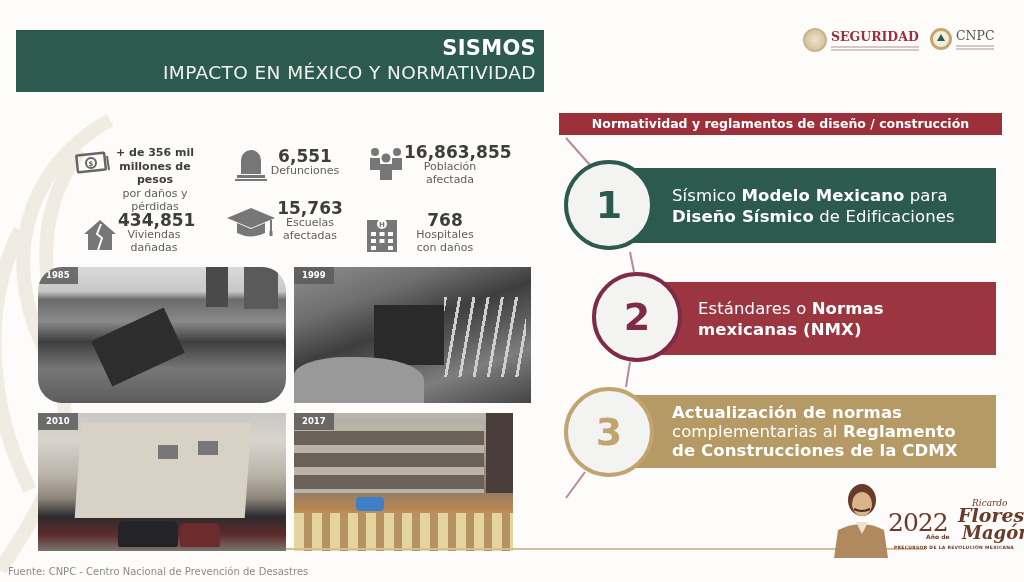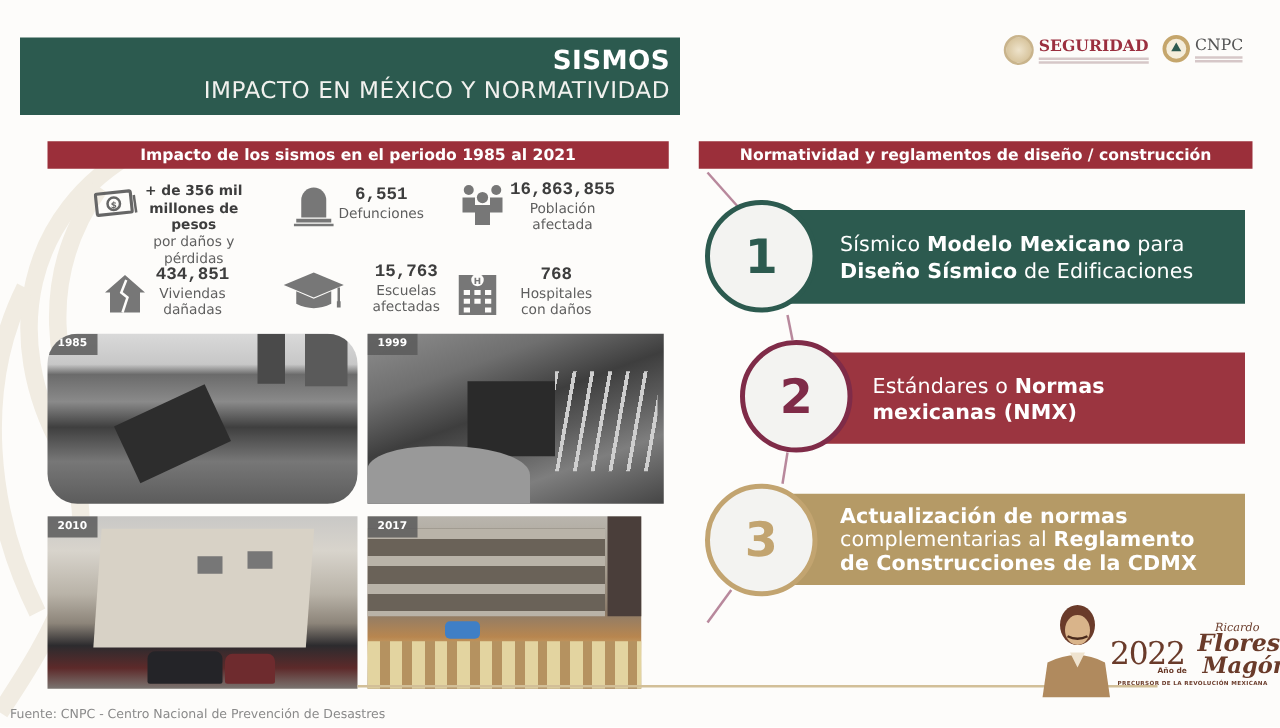--- a/index.html
+++ b/index.html
@@ -29,21 +29,21 @@
 
   
   .section-header { position: absolute; height: 22px; background: #9b2f3a; color: #fff; font-weight: bold; font-size: 12.5px; line-height: 22px; text-align: center; white-space: nowrap; }
   .sh-left { left: 38px; top: 113px; width: 497px; }
   .sh-right { left: 559px; top: 113px; width: 443px; }
 
   
   .stat { position: absolute; display: flex; align-items: flex-start; color: #555; }
   .stat-icon { flex: none; }
   .stat-text { text-align: center; font-size: 11px; line-height: 13.5px; color: #5e5e5e; }
-  .stat-text .num { font-weight: bold; color: #3d3d3d; font-size: 14px; font-family: Liberation Mono, monospace; }
+  .stat-text .num { font-weight: bold; color: #3d3d3d; font-size: 17px; }
   .stat-text .bold { font-weight: bold; color: #3d3d3d; }
 
   
   .photo { position: absolute; overflow: hidden; }
   .photo-label { position: absolute; left: 0; top: 0; height: 17px; padding: 0 8px; background: rgba(90,90,90,0.85); color: #fff; font-size: 8.5px; font-weight: bold; line-height: 17px; }
   .p1985 { left: 38px; top: 267px; width: 248px; height: 136px;
     background:
       linear-gradient(180deg, #d9d9d9 0%, #c7c7c7 18%, #6b6b6b 24%, #8a8a8a 40%, #3f3f3f 55%, #777 75%, #5c5c5c 100%); border-radius: 24px; }
   .p1999 { left: 294px; top: 267px; width: 237px; height: 136px;
     background:
@@ -111,21 +111,20 @@
   </div>
   <div class="logo logo-cnpc">
     <div class="seal-cnpc"></div>
     <div class="logo-text">
       <span class="logo-name">CNPC</span>
       <span class="logo-fine"></span>
         <span class="logo-fine"></span>
     </div>
   </div>
 
-  <div class="section-header sh-left">Impacto de los sismos en el periodo 1985 al 2021</div>
   <div class="section-header sh-right">Normatividad y reglamentos de diseño / construcción</div>
 
   <div class="stat" style="left:75px; top:146px;">
     <svg class="stat-icon" width="36" height="26" viewBox="0 0 36 26" style="margin-top:4px;">
       <rect x="2" y="4" width="28" height="17" rx="1" fill="none" stroke="#666" stroke-width="2.5" transform="rotate(-6 16 12)"></rect>
       <circle cx="16" cy="13" r="5" fill="none" stroke="#666" stroke-width="2"></circle>
       <text x="16" y="16" font-size="7" text-anchor="middle" fill="#666" font-family="DejaVu Sans, sans-serif" font-weight="bold">$</text>
       <path d="M32 6 L34 20" stroke="#666" stroke-width="2"></path>
     </svg>
     <div class="stat-text" style="width:88px;">
@@ -169,21 +168,21 @@
       <path d="M18 2 L34 16 L30 16 L30 32 L6 32 L6 16 L2 16 Z" fill="#777"></path>
       <path d="M19 6 L15 16 L20 20 L16 32" stroke="#fdfcfa" stroke-width="2" fill="none"></path>
     </svg>
     <div class="stat-text" style="width:72px;">
       <div class="num">434,851</div>
       <div>Viviendas</div>
       <div>dañadas</div>
     </div>
   </div>
 
-  <div class="stat" style="left:225px; top:212px;gap:15px;">
+  <div class="stat" style="left:225px; top:202px;">
     <svg class="stat-icon" width="52" height="34" viewBox="0 0 52 34" style="margin-top:4px;">
       <path d="M26 2 L50 12 L26 22 L2 12 Z" fill="#777"></path>
       <path d="M12 17 L12 27 Q26 34 40 27 L40 17 L26 23 Z" fill="#777"></path>
       <path d="M46 14 L46 26" stroke="#777" stroke-width="2"></path>
       <rect x="44.5" y="25" width="3" height="5" fill="#777"></rect>
     </svg>
     <div class="stat-text" style="width:66px;">
       <div class="num">15,763</div>
       <div>Escuelas</div>
       <div>afectadas</div>

